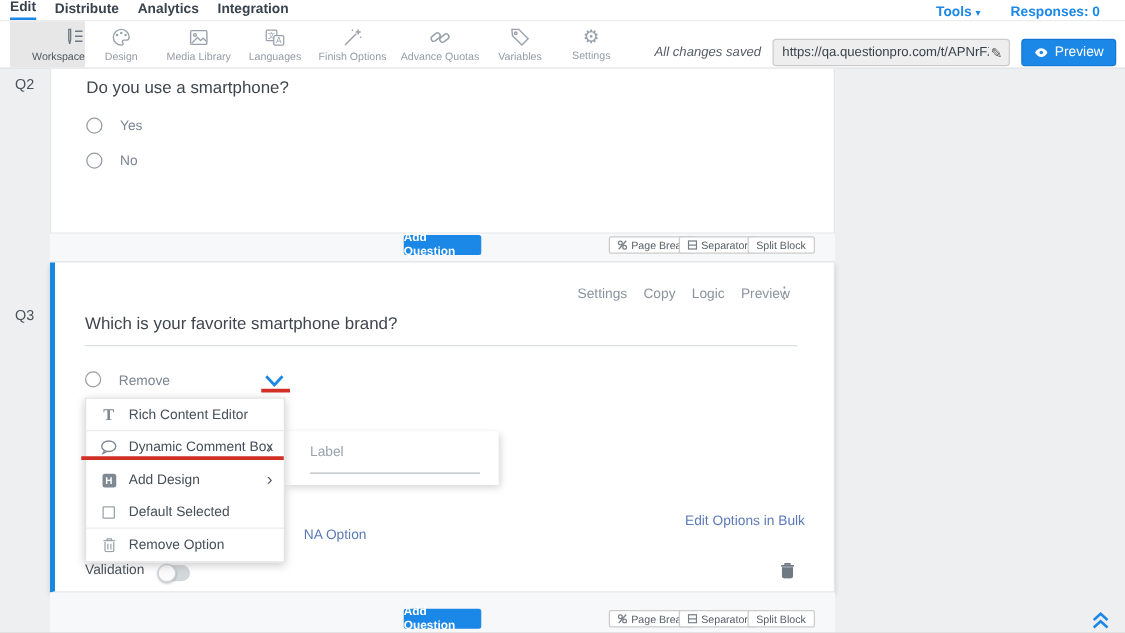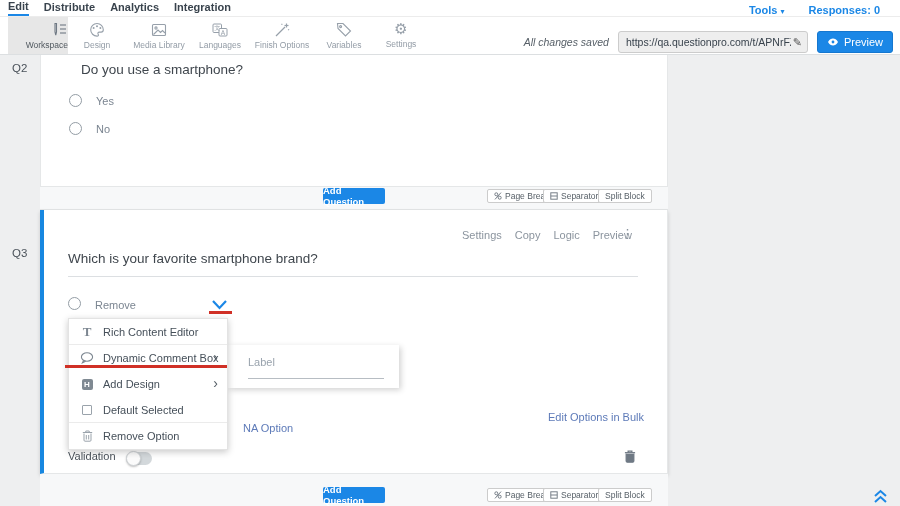--- a/index.html
+++ b/index.html
@@ -131,20 +131,29 @@
           <g fill="none" stroke="#97a0aa" stroke-width="1.2">
             <line x1="3" y1="14" x2="12" y2="5"></line>
             <line x1="13.5" y1="1.5" x2="13.5" y2="5.5"></line>
             <line x1="11.5" y1="3.5" x2="15.5" y2="3.5"></line>
             <line x1="8.5" y1="1.8" x2="9.3" y2="2.6"></line>
             <line x1="15.2" y1="7.4" x2="16" y2="8.2"></line>
           </g>
         </svg>
       <span class="tab-label">Finish Options</span>
     </div>
+    <div class="tab" style="width:72px">
+      <svg width="18" height="16" viewBox="0 0 18 16">
+          <g fill="none" stroke="#97a0aa" stroke-width="1.2">
+            <rect x="1.5" y="5.5" width="8" height="4.4" rx="2.2" transform="rotate(-38 5.5 7.7)"></rect>
+            <rect x="8.5" y="6.3" width="8" height="4.4" rx="2.2" transform="rotate(-38 12.5 8.5)"></rect>
+          </g>
+        </svg>
+      <span class="tab-label">Advance Quotas</span>
+    </div>
     <div class="tab" style="width:56px">
       <svg width="18" height="16" viewBox="0 0 18 16">
           <g fill="none" stroke="#97a0aa" stroke-width="1.1">
             <path d="M2.5 2.5 L8 2.5 L15.5 10 L10.5 15 L3 7.5 Z" transform="translate(0,-1)"></path>
             <circle cx="5.6" cy="4.6" r="1"></circle>
           </g>
         </svg>
       <span class="tab-label">Variables</span>
     </div>
     <div class="tab" style="width:58px">
@@ -165,21 +174,21 @@
           </svg>
         <span>Preview</span>
       </div>
     </div>
   </div>
 
   <span class="gutter-label" style="left:12px;top:62px;">Q2</span>
   <span class="gutter-label" style="left:12px;top:247px;">Q3</span>
 
   <div class="card" style="top:55px;height:132px;">
-    <div class="q-title" style="position:absolute;left:40px;top:7px;">Do you use a smartphone?</div>
+    <div class="q-title" style="position:absolute;left:28px;top:7px;">Do you use a smartphone?</div>
     <div style="position:absolute;left:28px;top:39px;display:flex;align-items:center;gap:14px;">
       <span class="radio"></span>
       <span class="opt-label">Yes</span>
     </div>
     <div style="position:absolute;left:28px;top:67px;display:flex;align-items:center;gap:14px;">
       <span class="radio"></span>
       <span class="opt-label">No</span>
     </div>
   </div>
 

